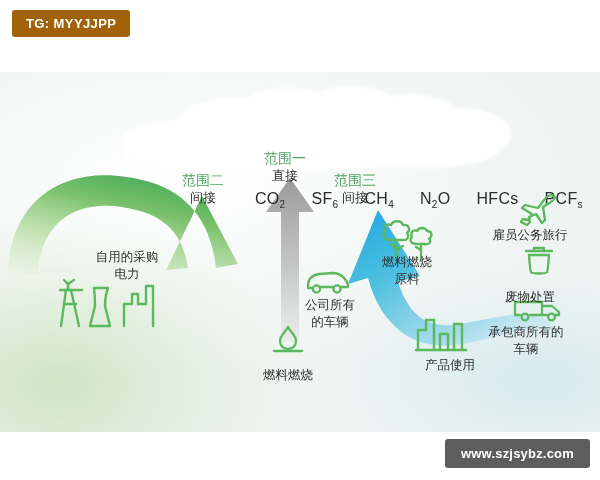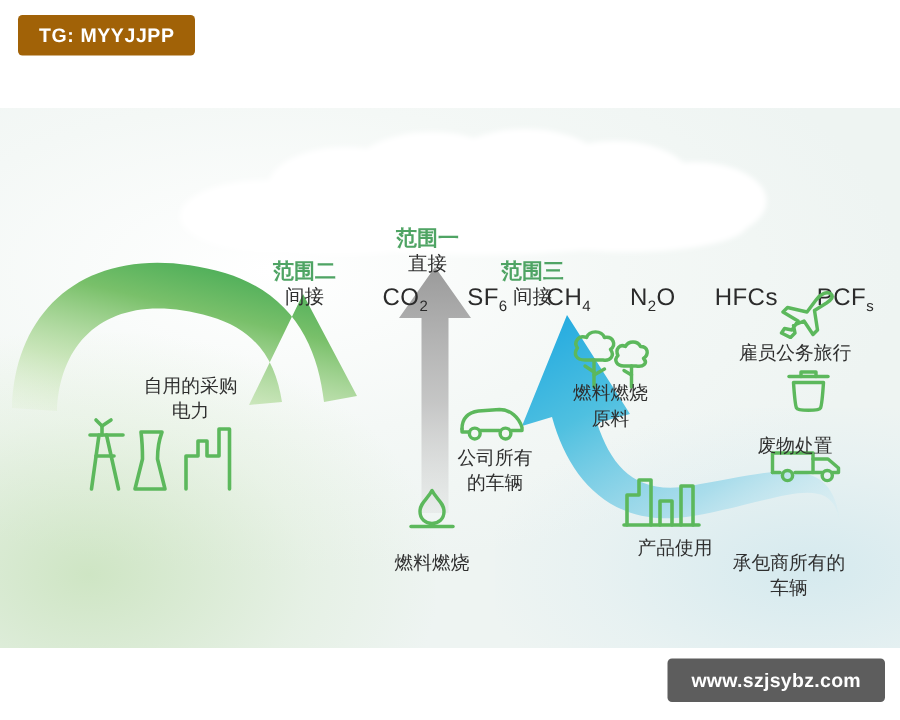--- a/index.html
+++ b/index.html
@@ -99,21 +99,21 @@
     text-align: right;
   }
   .gas sub { font-size: 10px; }
 
   
   .scope { position: absolute; text-align: center; z-index: 14; line-height: 1.25; }
   .scope .sc-main {
     display: block;
     font-size: 14px;
     color: #4fa464;
-    font-weight: bold;
+    font-weight: normal;
   }
   .scope .sc-sub {
     display: block;
     font-size: 13px;
     color: #2f2f2f;
   }
   #scope-2 { left: 163px; top: 100px; width: 80px; }
   #scope-1 { left: 245px; top: 78px;  width: 80px; }
   #scope-3 { left: 315px; top: 100px; width: 80px; }
 
@@ -127,21 +127,21 @@
     z-index: 15;
     white-space: pre-line;
   }
   #lbl-electricity   { left: 72px;  top: 177px; width: 110px; }
   #lbl-fleet         { left: 285px; top: 225px; width: 90px; }
   #lbl-fuel          { left: 238px; top: 295px; width: 100px; }
   #lbl-materials     { left: 352px; top: 182px; width: 110px; }
   #lbl-product-use   { left: 400px; top: 285px; width: 100px; }
   #lbl-travel        { left: 470px; top: 155px; width: 120px; }
   #lbl-waste         { left: 470px; top: 217px; width: 120px; }
-  #lbl-contractor    { left: 458px; top: 252px; width: 136px; margin-top: 43px; }
+  #lbl-contractor    { left: 458px; top: 252px; width: 136px; }
 
   
   .icon-host { position: absolute; z-index: 13; }
   #ic-power      { left: 58px;  top: 202px; }
   #ic-fleet      { left: 305px; top: 196px; }
   #ic-flame      { left: 268px; top: 252px; }
   #ic-trees      { left: 378px; top: 146px; }
   #ic-buildings  { left: 414px; top: 242px; }
   #ic-plane      { left: 518px; top: 120px; }
   #ic-bin        { left: 522px; top: 172px; }

